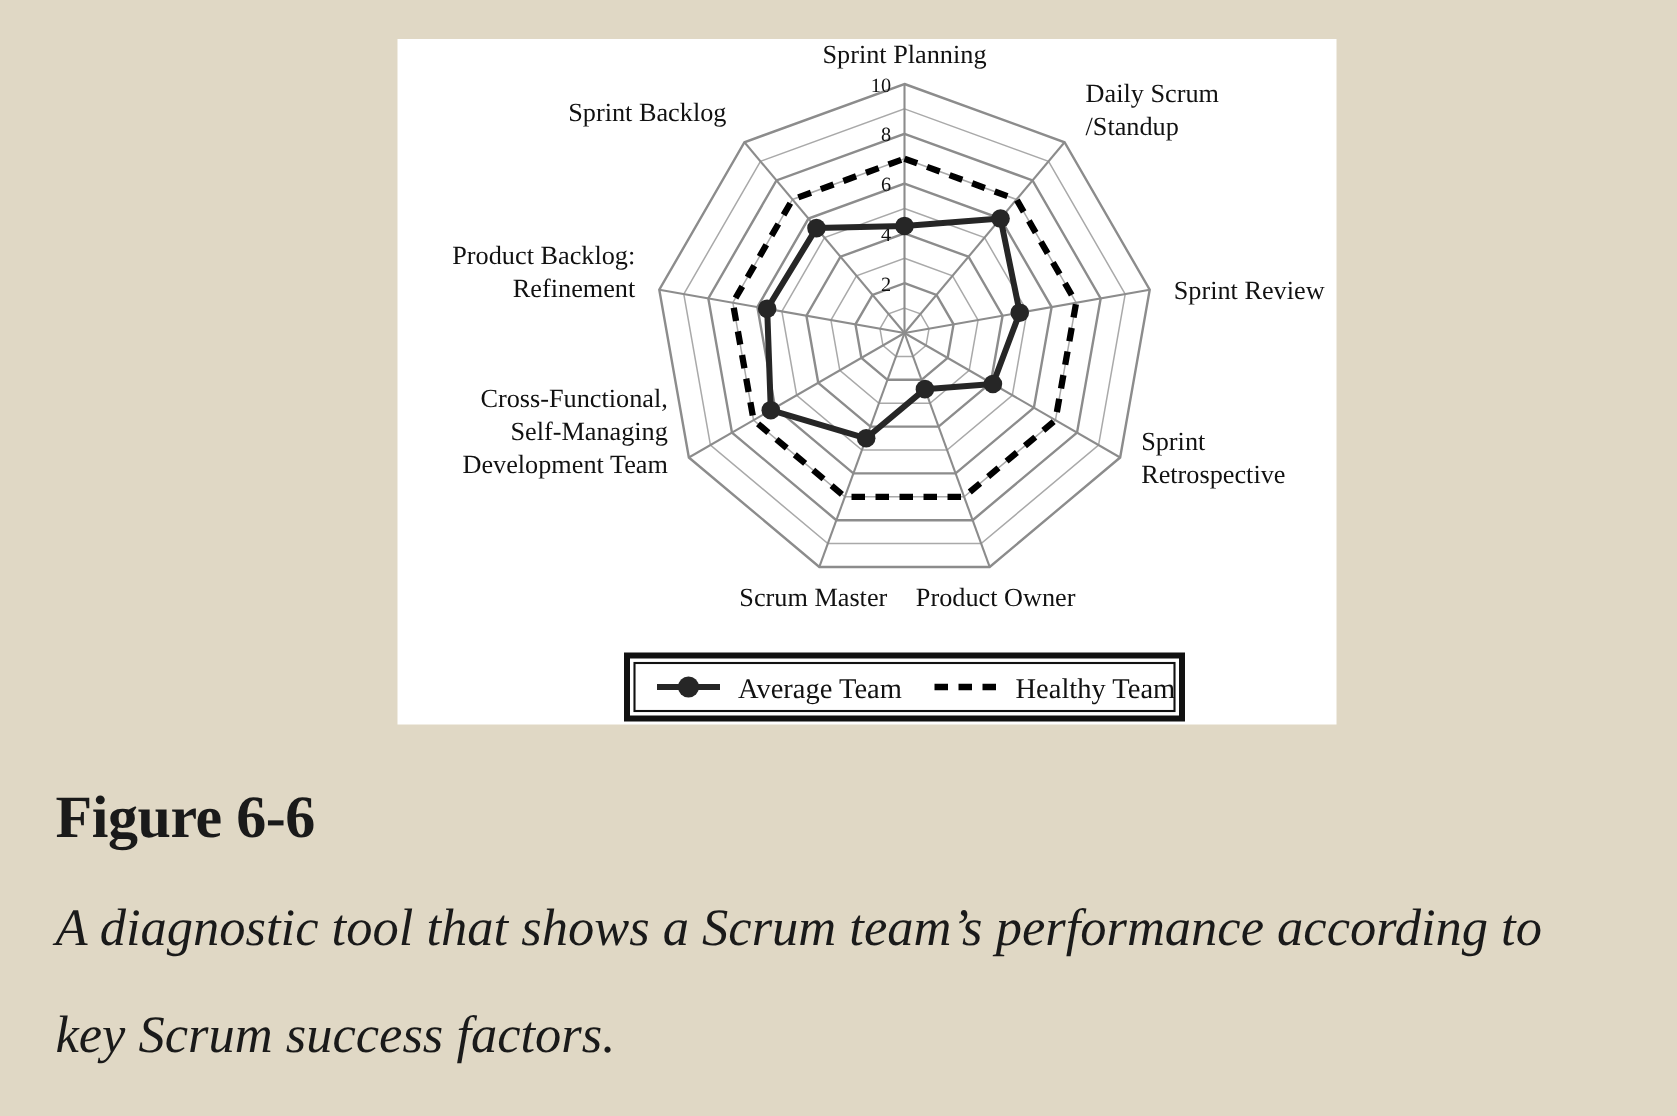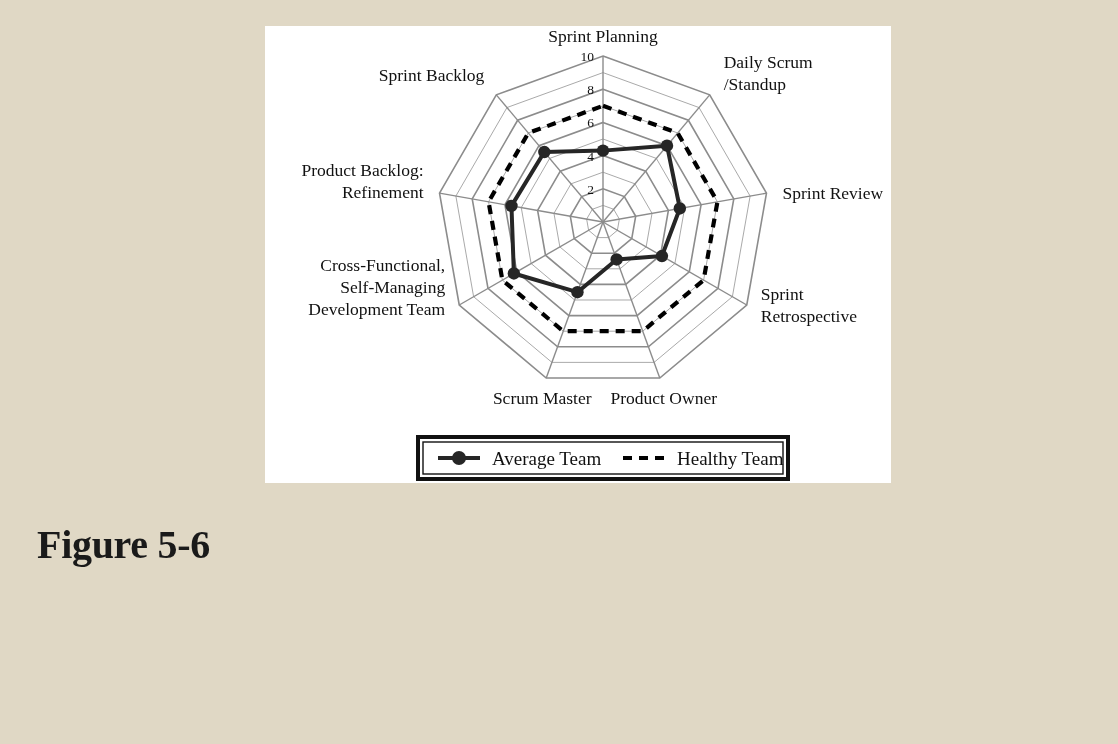--- a/index.html
+++ b/index.html
@@ -163,14 +163,15 @@
         </g>
         <g>
           <line x1="358" y1="432" x2="400" y2="432" stroke="#000000" stroke-width="4.2" stroke-dasharray="9 7" stroke-linecap="butt"></line>
           <text x="412" y="439" text-anchor="start" class="legend-label">Healthy Team</text>
         </g>
       </g>
   </svg>
 </div>
 
 <div id="caption-block">
-  <div id="figure-number">Figure 5-6</div>
+  <div id="figure-number">Figure 6-6</div>
+  <div id="figure-caption">A diagnostic tool that shows a Scrum team’s performance according to key Scrum success factors.</div>
 </div>
 
 </body></html>

